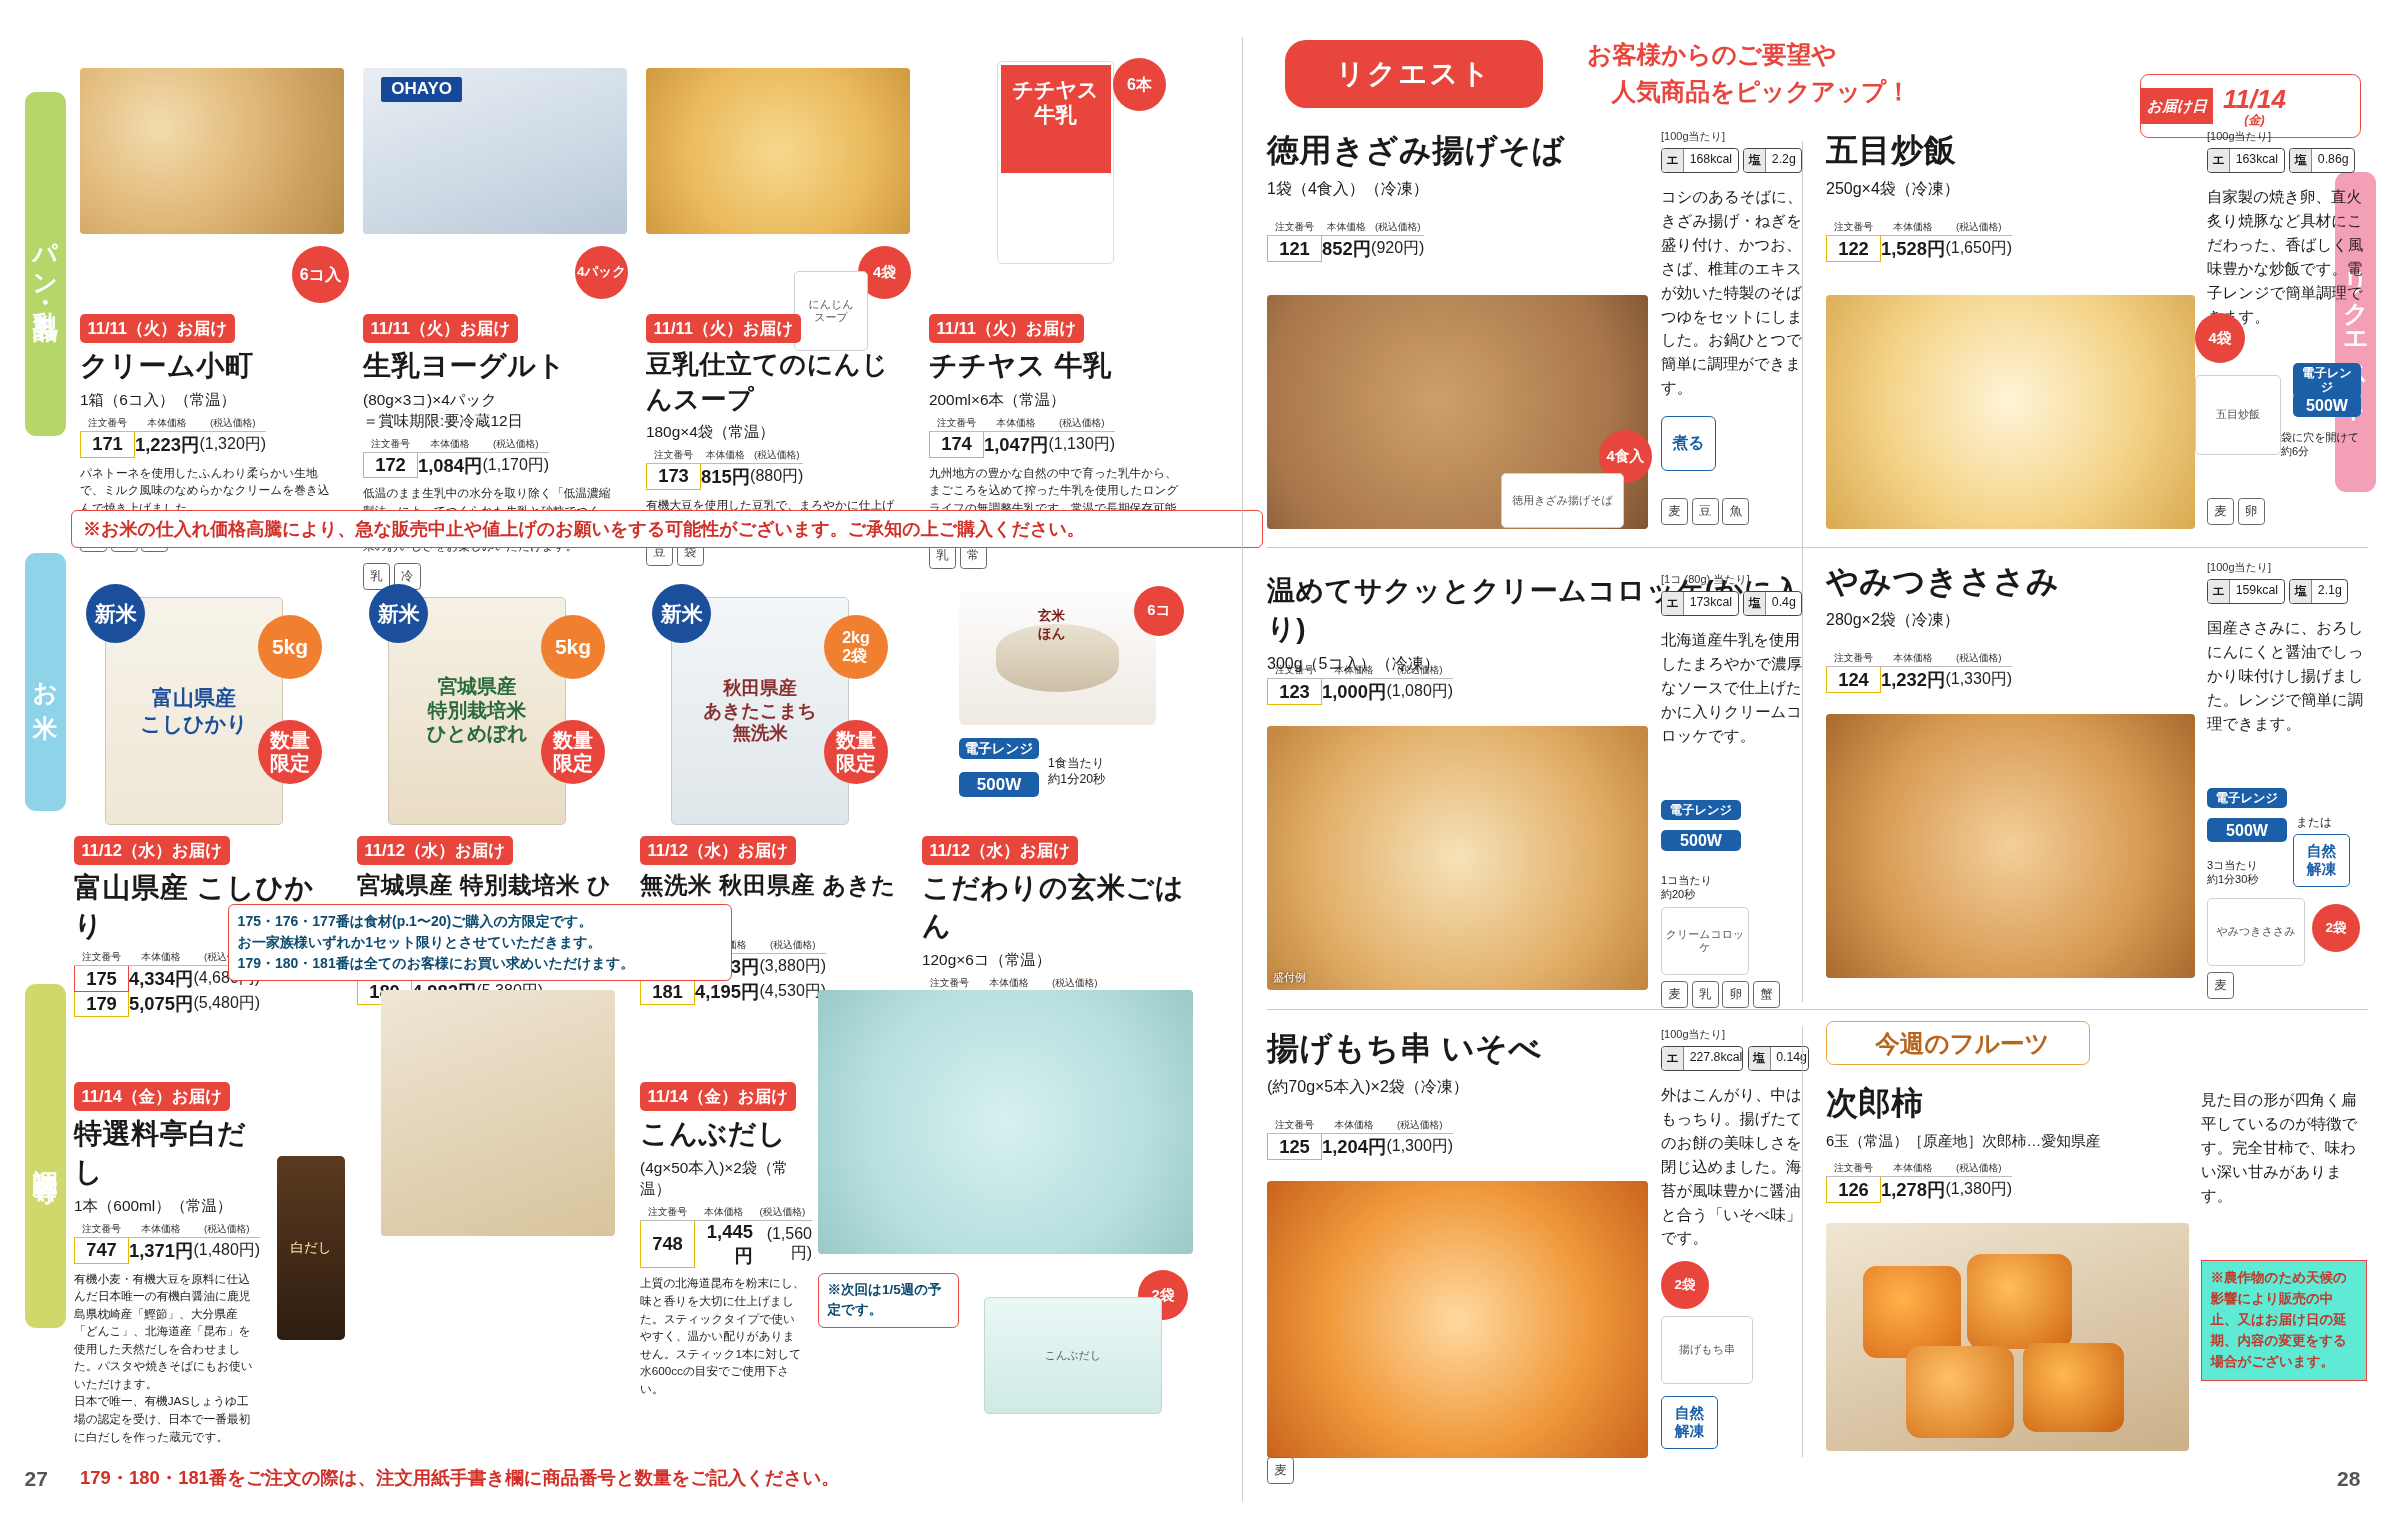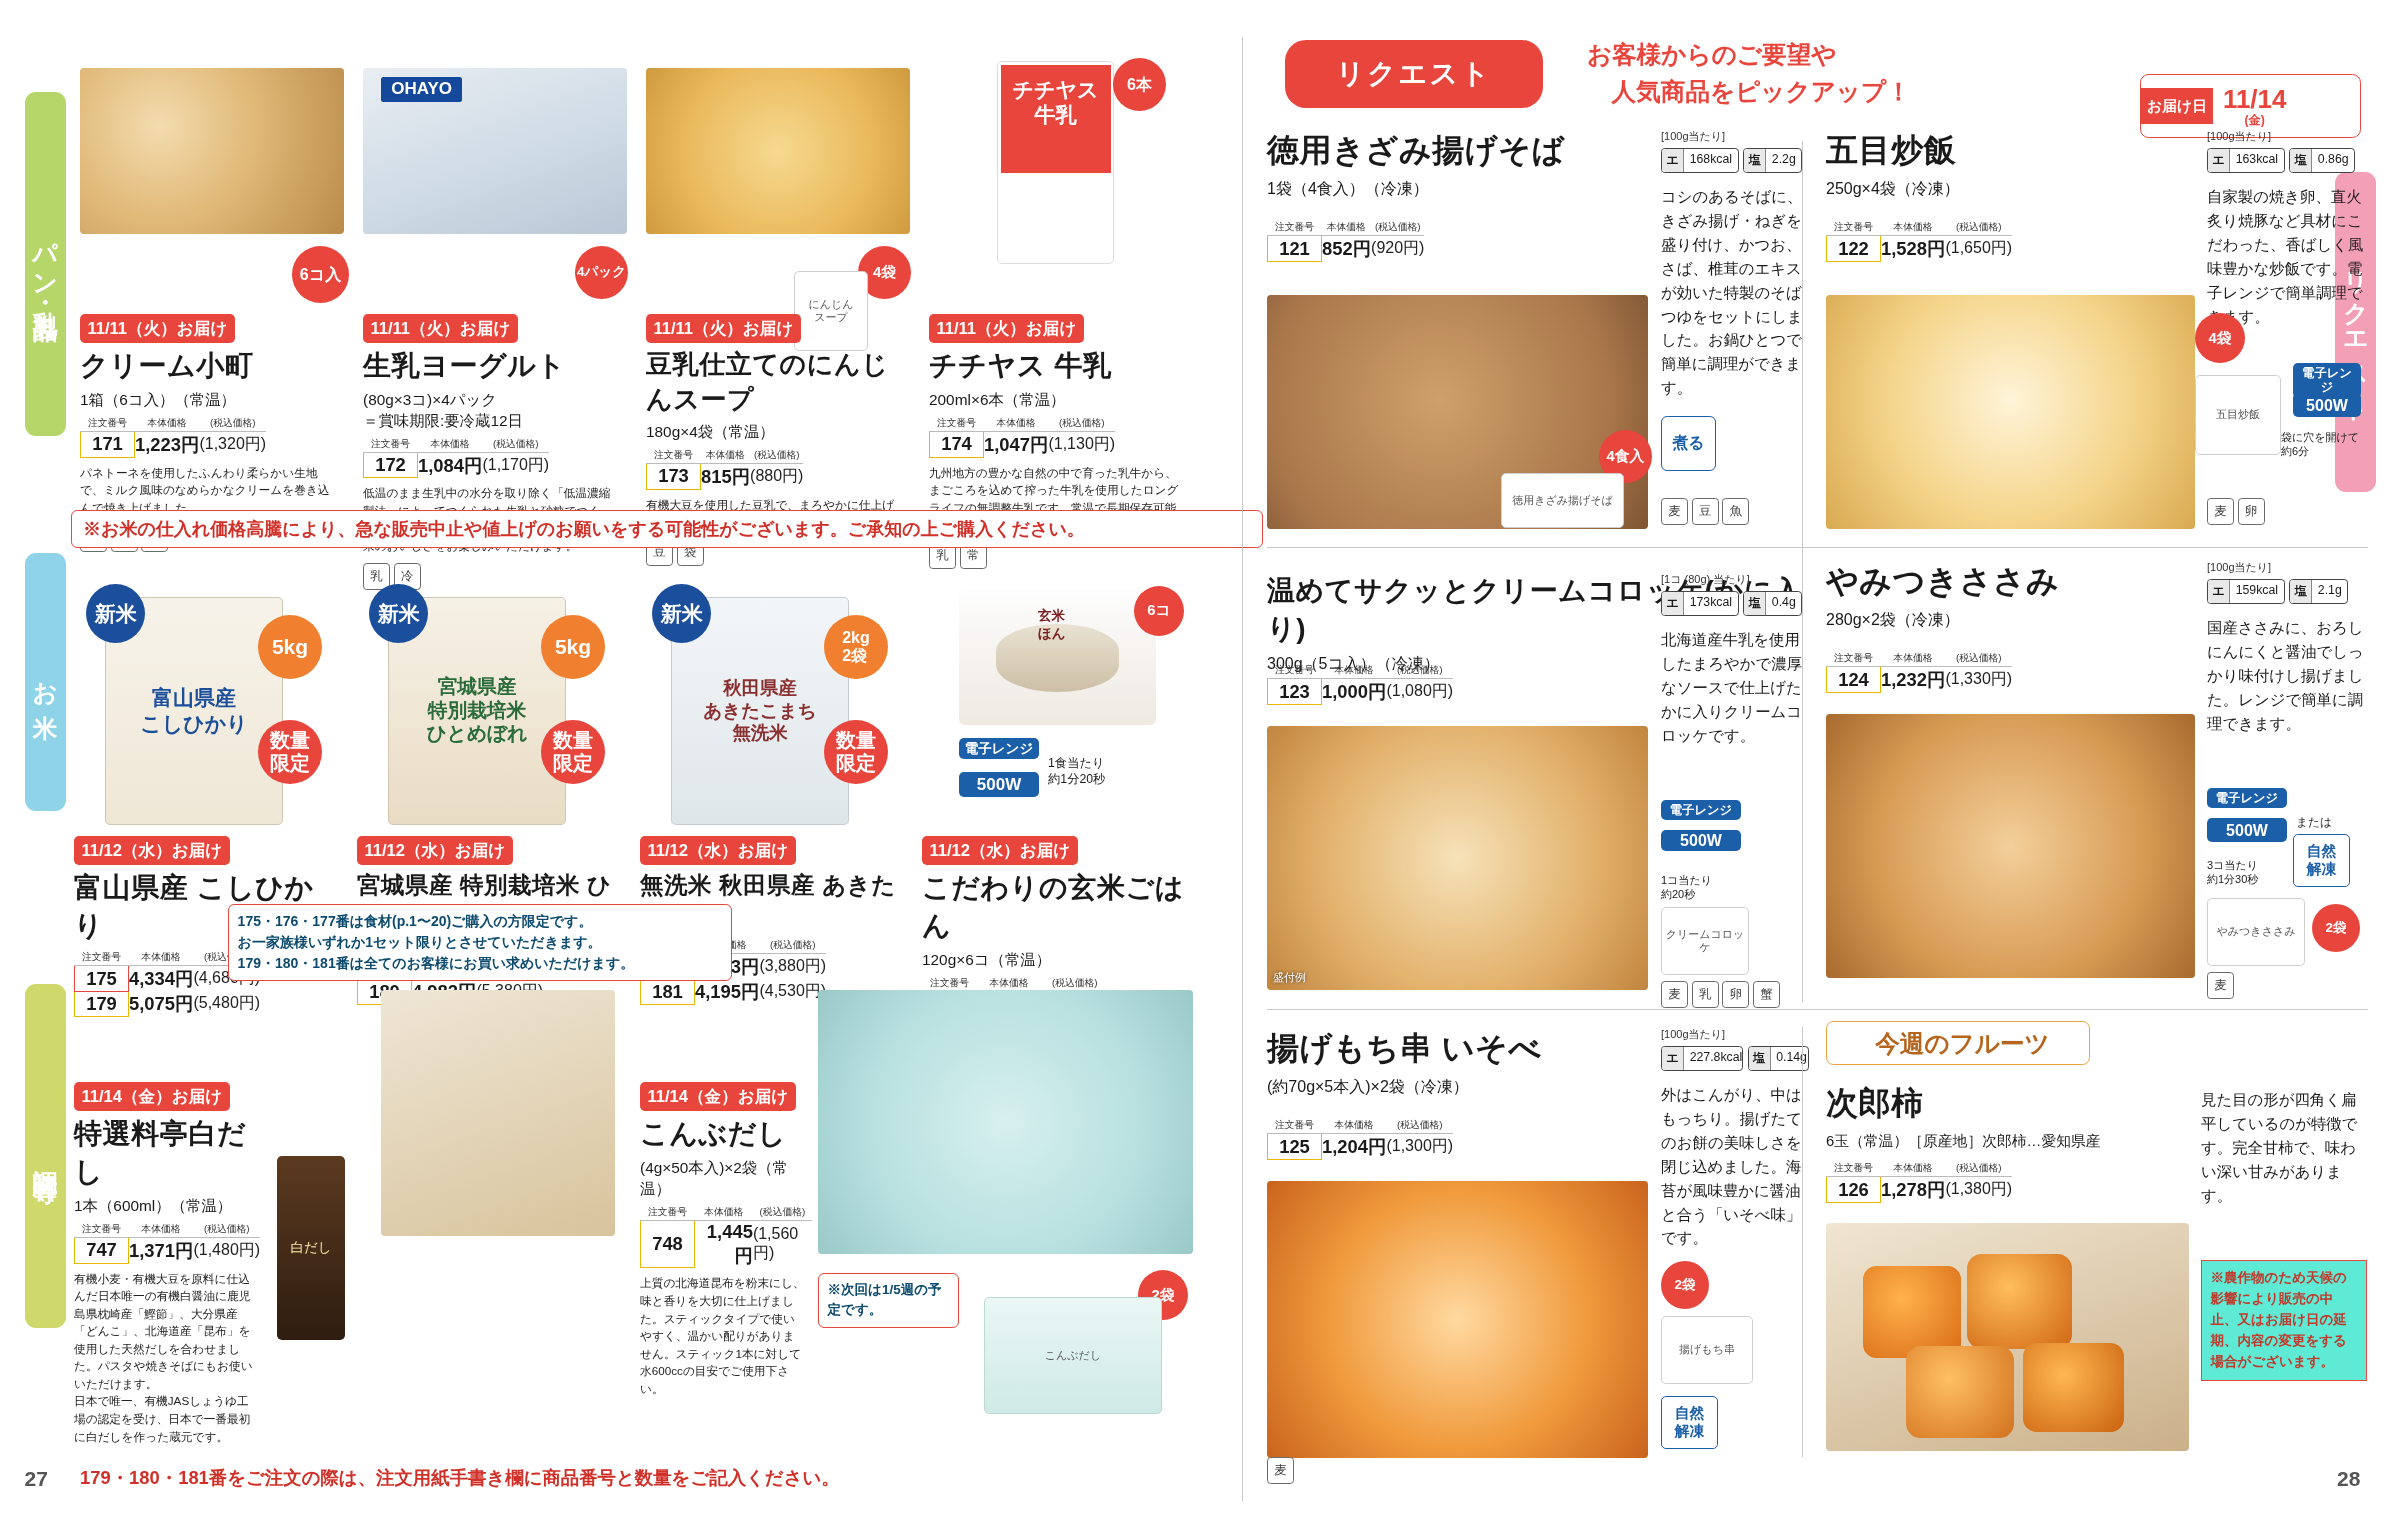--- a/index.html
+++ b/index.html
@@ -45,21 +45,21 @@
     font-weight:normal; font-size:10.5px; color:#333; padding:0 0 1.2px 0; text-align:center;
     border-bottom:0.6px solid #bbb;
   }
   .ptable td { padding:0; }
   .num-box {
     border:1.8px solid #e8b800; background:#fff; font-weight:bold; font-size:18.4px;
     text-align:center; padding:1.8px 6.1px; min-width:54px;
   }
   .num-box.pink { border-color:#e8453c; }
   .price-main { font-weight:bold; font-size:18.4px; text-align:right; padding:1.8px 6.1px 1.8px 8.6px;}
-  .price-tax  { font-size:16px; text-align:left; padding:1.8px 3.7px; color:#222;}
+  .price-tax  { font-size:16px; text-align:right; padding:1.8px 3.7px; color:#222;}
   .ptable .hdr-cell{ font-size:9.8px; }
 
   .badge-round {
     position:absolute; background:#e8453c; color:#fff; border-radius:50%;
     display:flex; align-items:center; justify-content:center; font-weight:bold;
     text-align:center; line-height:1.1;
   }
   .icon-sq {
     display:inline-flex; align-items:center; justify-content:center;
     width:27px; height:27px; border:1.2px solid #6a6a6a; border-radius:3.7px;
@@ -98,21 +98,21 @@
 
   
   .req-pill {
     position:absolute; background:#e8453c; color:#fff; border-radius:21px;
     display:flex; align-items:center; justify-content:center; font-weight:bold;
     font-size:28px; letter-spacing:2.5px;
   }
   .req-head-text { position:absolute; color:#e8453c; font-weight:bold; font-size:24.6px; line-height:1.5; }
   .deliv-box {
     position:absolute; border:1.8px solid #e8453c; border-radius:8.6px; background:#fff;
-    display:flex; align-items:center; overflow:hidden;
+    display:flex; align-items:center; overflow:hidden;font-style:italic;
   }
   .deliv-box .lbl { background:#e8453c; color:#fff; font-size:14.8px; font-weight:bold; padding:8.6px 6.1px; }
   .deliv-box .dt { color:#e8453c; font-weight:bold; font-size:26px; padding:0 9.8px; text-align:center; line-height:1.1;}
   .deliv-box .dt small{ display:block; font-size:12.3px; }
 
   .rp-name { font-size:32px; font-weight:bold; letter-spacing:0.6px;}
   .rp-sub { font-size:16px; margin-top:6.1px;}
   .rp-desc { font-size:15.4px; line-height:1.55; }
 
   .nutri {

